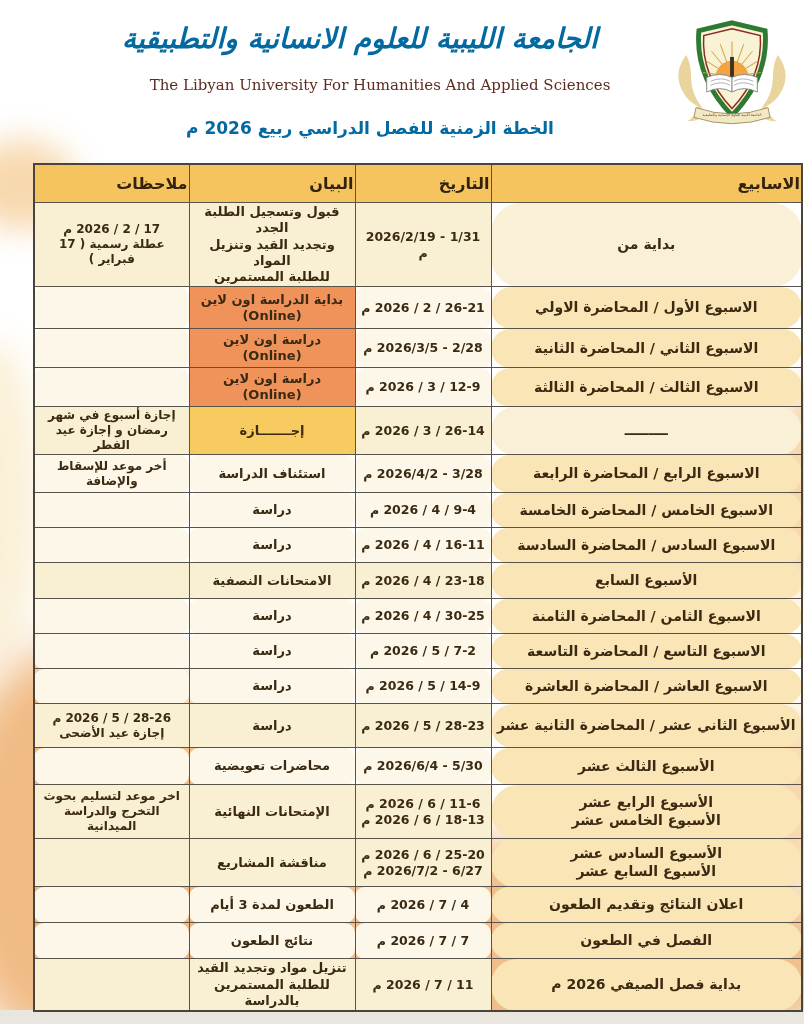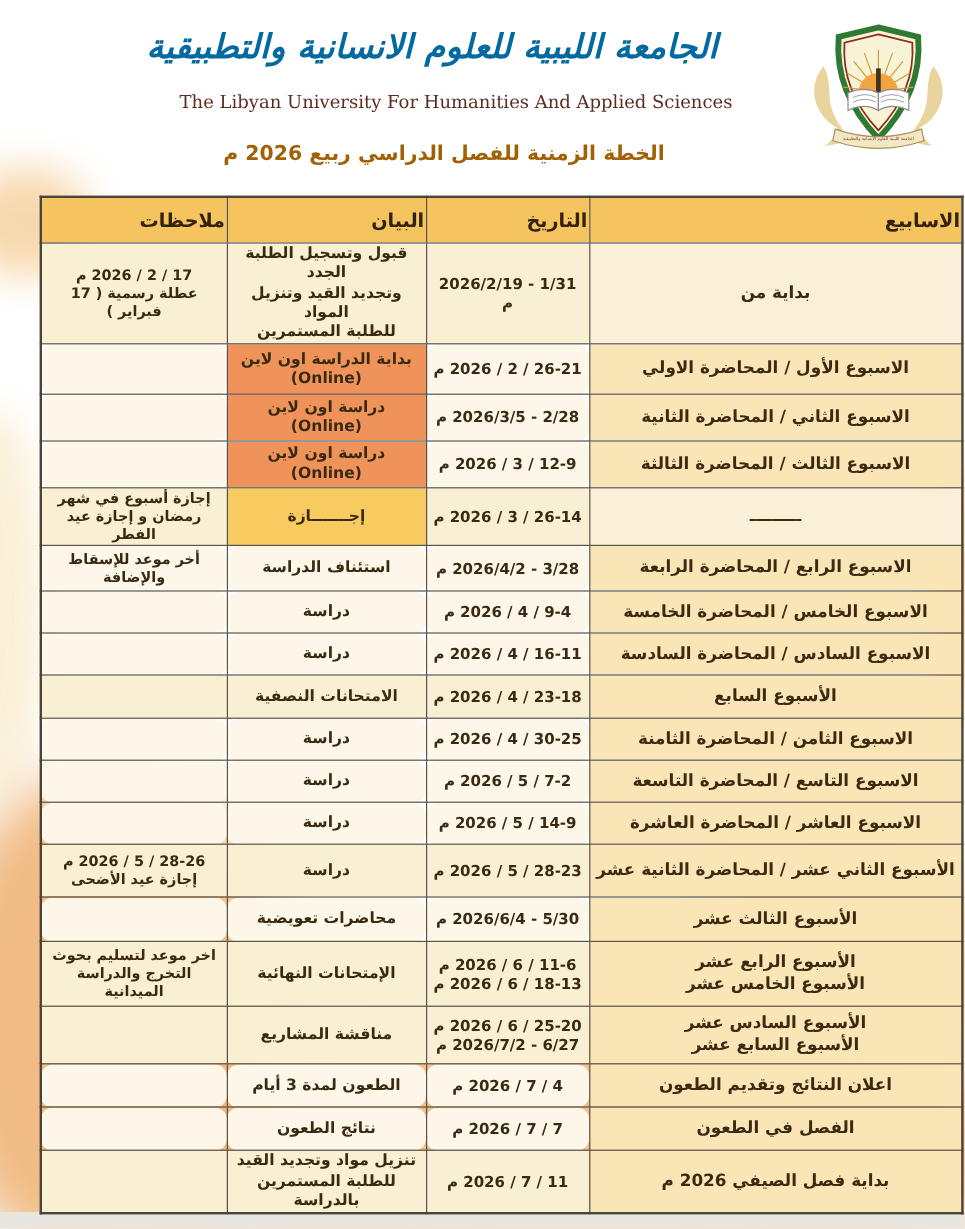--- a/index.html
+++ b/index.html
@@ -16,38 +16,38 @@
   .blob5{left:120px;top:840px;width:740px;height:240px;background:var(--peach);opacity:.9;filter:blur(24px);}
   .blob6{left:560px;top:700px;width:300px;height:200px;background:var(--peach-soft);opacity:.85;filter:blur(22px);}
   .bottom-strip{position:absolute;left:0;top:1010px;width:804px;height:14px;background:#e9e6e0;}
 
   
   .title-ar{position:absolute;left:0;top:22px;width:720px;text-align:center;
     font-size:28px;font-weight:bold;color:#0369a1;font-style:italic;}
   .title-en{position:absolute;left:0;top:76px;width:760px;text-align:center;
     font-family:"DejaVu Serif",serif;font-size:15px;font-weight:normal;color:#5d2c20;}
   .plan-title{position:absolute;left:0;top:118px;width:740px;text-align:center;direction:rtl;
-    font-size:17px;font-weight:bold;color:#a16207;}
+    font-size:17px;font-weight:bold;color:#0369a1;}
   .logo{position:absolute;left:668px;top:18px;width:128px;height:112px;}
 
   
   table.schedule{
     position:absolute;left:33px;top:163px;width:768px;border-collapse:collapse;table-layout:fixed;
     direction:rtl;border:2px solid #4a453c;
   }
   .schedule th,.schedule td{border:1px solid var(--border);overflow:hidden;}
   .schedule th{
     background:var(--header-bg);color:#33230e;font-size:16px;font-weight:bold;height:35px;
     text-align:right;vertical-align:middle;
   }
   .schedule td{
     font-weight:bold;color:var(--text);text-align:center;vertical-align:middle;
     padding:1px 4px;white-space:pre-line;line-height:1.25;
   }
-  td.week{font-size:14px;}
+  td.week{font-size:14px;border-radius:30px;}
   td.date{font-size:12.5px;}
   td.bayan{font-size:13px;}
   td.notes{font-size:12px;}
   .bg-gold{background:var(--week-gold);margin-top:40px;}
   .bg-goldlight{background:var(--week-gold-light);}
   .bg-light{background:var(--row-light);border-radius:10px;}
   .bg-cream{background:var(--row-cream);}
   .bg-orange{background:var(--orange);}
   .bg-amber{background:var(--amber);}
 </style>

